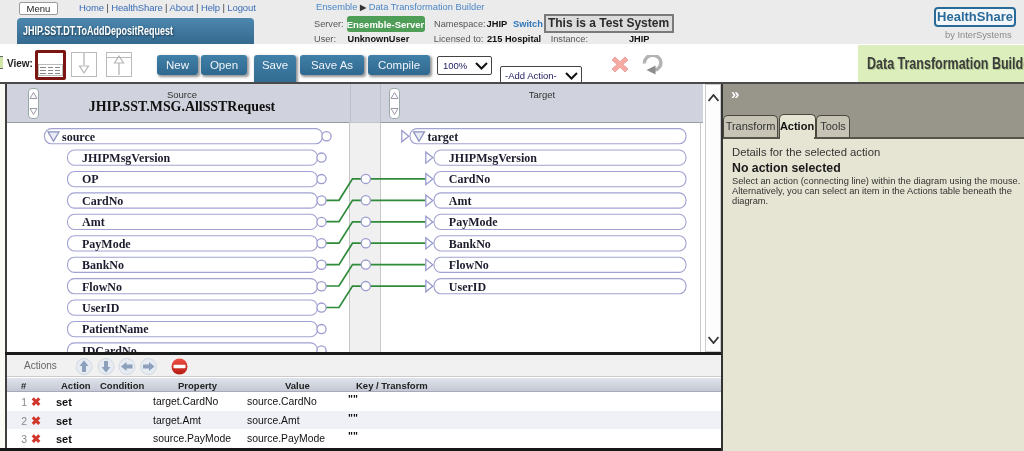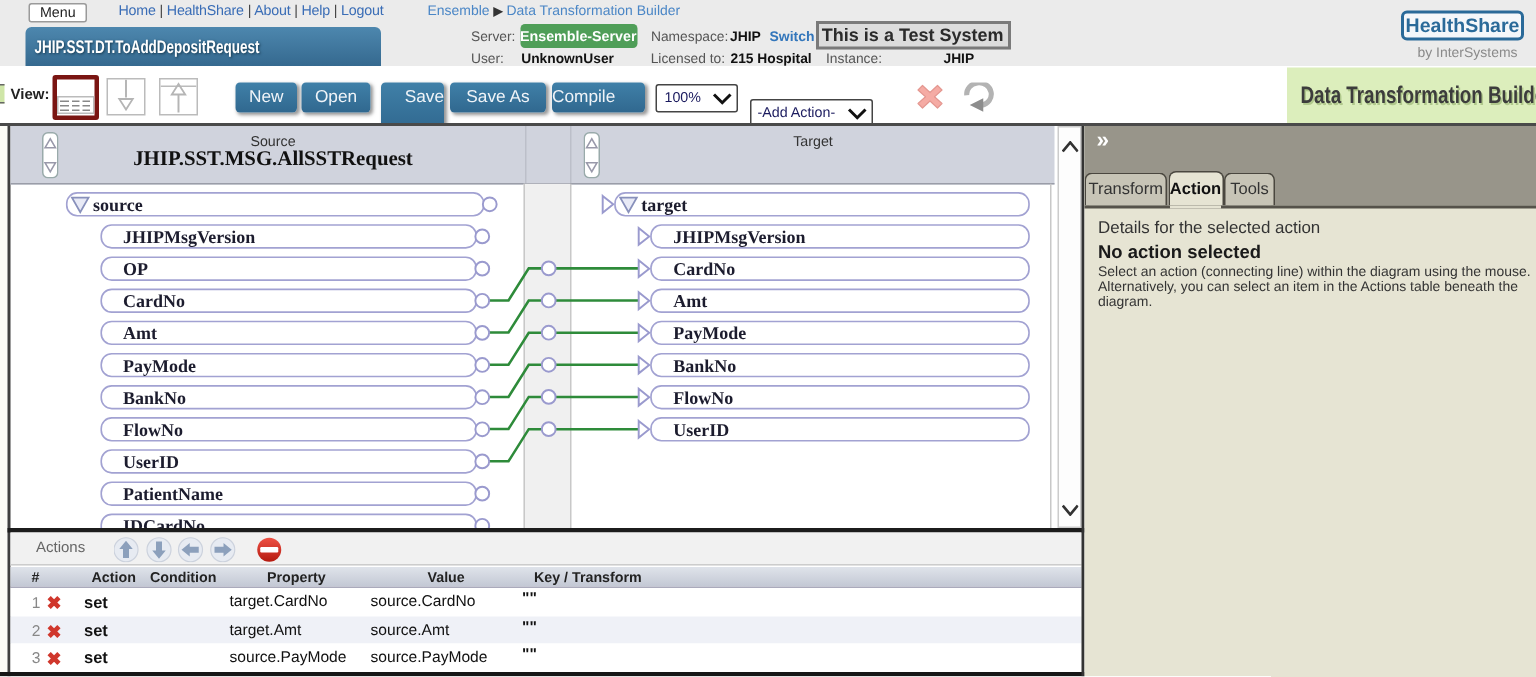--- a/index.html
+++ b/index.html
@@ -11,21 +11,21 @@
 
 <div class="abs" style="left:0;top:0;width:1024px;height:44px;background:#ebebeb;"></div>
 
 <div class="abs" style="left:19px;top:2px;width:39px;height:13px;background:#fff;border:1px solid #9a9a9a;border-radius:2px;font-size:9.5px;color:#222;text-align:center;line-height:11px;">Menu</div>
 
 <div class="abs" style="left:79px;top:1.5px;font-size:9.5px;letter-spacing:-0.13px;color:#444;">
 <span style="color:#3a6db6;">Home</span> | <span style="color:#3a6db6;">HealthShare</span> | <span style="color:#3a6db6;">About</span> | <span style="color:#3a6db6;">Help</span> | <span style="color:#3a6db6;">Logout</span>
 </div>
 
 <div class="abs" style="left:285px;top:1.5px;font-size:9.3px;">
-<span style="color:#4a86c6;">Ensemble</span> <b style="color:#333;font-size:8px;">▶</b> <span style="color:#4a86c6;">Data Transformation Builder</span>
+<span style="color:#4a86c6;margin-left:31px;">Ensemble</span> <b style="color:#333;font-size:8px;">▶</b> <span style="color:#4a86c6;">Data Transformation Builder</span>
 </div>
 
 <div class="abs" style="left:17px;top:18px;width:237px;height:26px;background:linear-gradient(#4d87ae,#35698f);border-radius:4px 4px 0 0;">
 <svg width="237" height="26">
         <text x="6" y="17" textLength="150" lengthAdjust="spacingAndGlyphs" font-family="Liberation Sans, sans-serif" font-size="12.2" font-weight="bold" fill="#fff" style="text-shadow:1px 1px 2px #16394f;">JHIP.SST.DT.ToAddDepositRequest</text>
       </svg>
 </div>
 
 <div class="abs" style="left:314px;top:18.5px;font-size:9.2px;color:#555;">Server:</div>
 <div class="abs" style="left:346.5px;top:15.5px;width:78px;height:16px;background:#4f9e58;border-radius:3px;color:#fff;font-weight:bold;font-size:9.5px;text-align:center;line-height:17px;">Ensemble-Server</div>
@@ -75,23 +75,23 @@
 <div class="abs" style="left:106px;top:52px;width:26px;height:25px;border:1px solid #bbb;background:#fff;">
 <svg width="24" height="23">
         <line x1="0" y1="4.5" x2="24" y2="4.5" stroke="#bbb" stroke-width="1"></line>
         <line x1="12" y1="10" x2="12" y2="22" stroke="#b5b5b5" stroke-width="1.3"></line>
         <path d="M 12 3 L 7.5 10 L 16.5 10 Z" fill="none" stroke="#b5b5b5" stroke-width="1.2"></path>
       </svg>
 </div>
 
 <div class="abs" style="left:157px;top:55px;width:41px;height:20px;line-height:20px;background:linear-gradient(#4080a8,#30688f);border-radius:3px;box-shadow:1.5px 1.5px 2.5px rgba(80,80,80,.6);color:#f0f4f8;font-size:11.5px;text-align:center;">New</div>
 <div class="abs" style="left:201px;top:55px;width:46px;height:20px;line-height:20px;background:linear-gradient(#4080a8,#30688f);border-radius:3px;box-shadow:1.5px 1.5px 2.5px rgba(80,80,80,.6);color:#f0f4f8;font-size:11.5px;text-align:center;">Open</div>
-<div class="abs" style="left:254px;top:55px;width:42px;height:32px;line-height:20px;background:linear-gradient(#4080a8,#30688f);border-radius:3px;box-shadow:1.5px 1.5px 2.5px rgba(80,80,80,.6);color:#f0f4f8;font-size:11.5px;text-align:right;">Save</div>
+<div class="abs" style="left:254px;top:55px;width:42px;height:32px;line-height:20px;background:linear-gradient(#4080a8,#30688f);border-radius:3px;box-shadow:1.5px 1.5px 2.5px rgba(80,80,80,.6);color:#f0f4f8;font-size:11.5px;text-align:center;">Save</div>
 <div class="abs" style="left:300px;top:55px;width:64px;height:20px;line-height:20px;background:linear-gradient(#4080a8,#30688f);border-radius:3px;box-shadow:1.5px 1.5px 2.5px rgba(80,80,80,.6);color:#f0f4f8;font-size:11.5px;text-align:center;">Save As</div>
-<div class="abs" style="left:368px;top:55px;width:62px;height:20px;line-height:20px;background:linear-gradient(#4080a8,#30688f);border-radius:3px;box-shadow:1.5px 1.5px 2.5px rgba(80,80,80,.6);color:#f0f4f8;font-size:11.5px;">Compile</div>
+<div class="abs" style="left:368px;top:55px;width:62px;height:20px;line-height:20px;background:linear-gradient(#4080a8,#30688f);border-radius:3px;box-shadow:1.5px 1.5px 2.5px rgba(80,80,80,.6);color:#f0f4f8;font-size:11.5px;text-align:center;">Compile</div>
 
 <div class="abs" style="left:437px;top:56px;width:55px;height:19px;background:#fff;border:1.5px solid #444;border-radius:2px;">
 <span style="position:absolute;left:5px;top:3px;font-size:9.5px;color:#1a1a5e;">100%</span>
 <svg width="13" height="8" style="position:absolute;right:3px;top:5px;">
         <path d="M 1 1 L 6.5 6.5 L 12 1" fill="none" stroke="#111" stroke-width="2"></path>
       </svg>
 </div>
 
 <div class="abs" style="left:500px;top:66px;width:82px;height:19px;background:#fff;border:1.5px solid #444;border-radius:2px;">
 <span style="position:absolute;left:4px;top:3px;font-size:9.5px;color:#1a1a5e;">-Add Action-</span>

